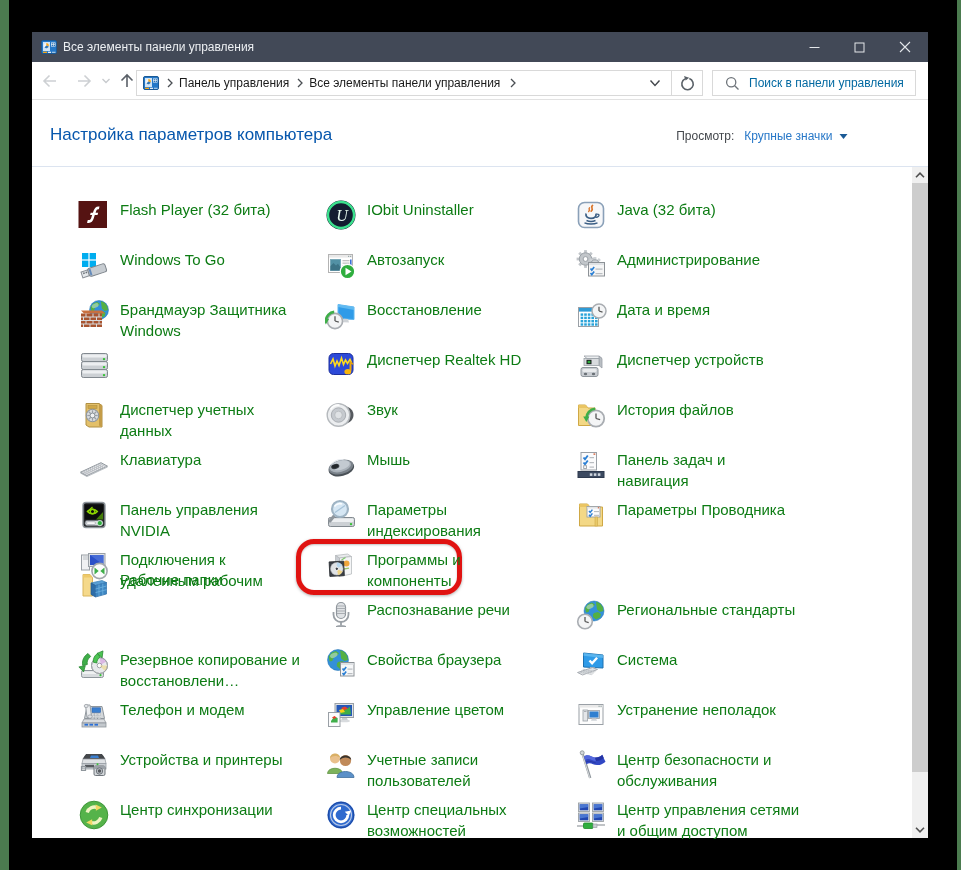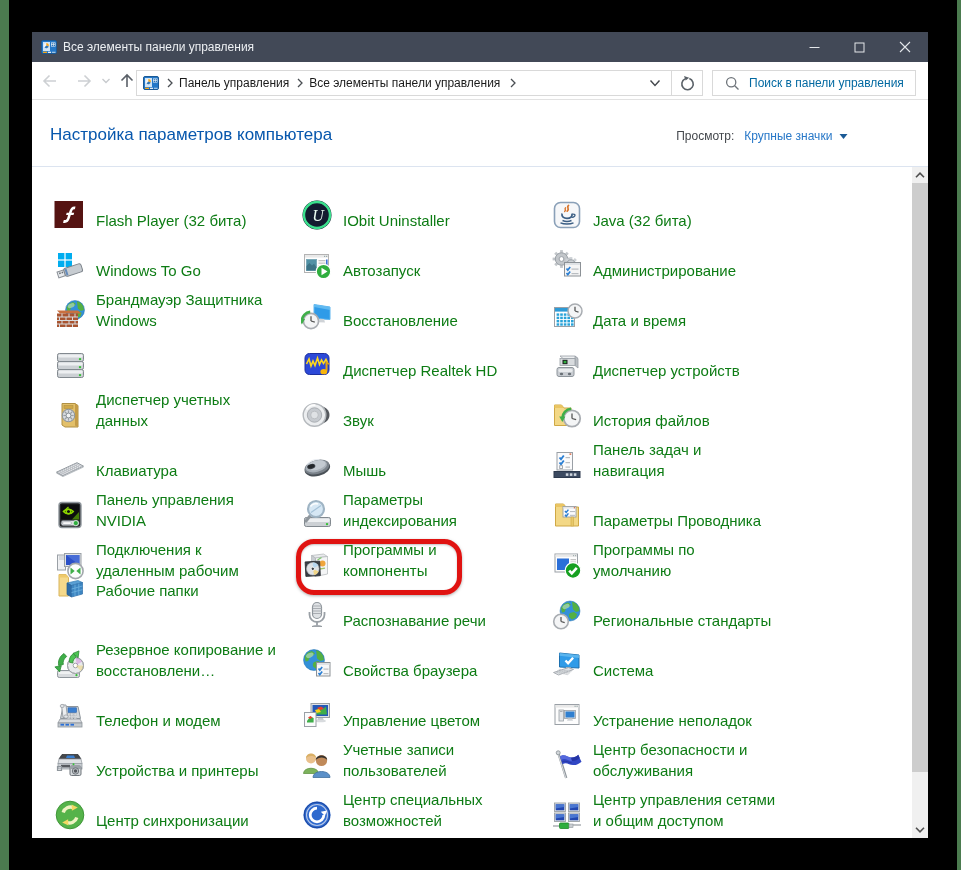--- a/index.html
+++ b/index.html
@@ -23,21 +23,21 @@
   border:1px solid #d9d9d9; display:flex; align-items:center; justify-content:center; }
 #search { position:absolute; left:680px; top:8px; width:204px; height:26px; background:#fff;
   border:1px solid #d9d9d9; display:flex; align-items:center; font-size:12px; color:#0369a1; }
 #hdr { position:absolute; left:18px; top:93px; font-size:17px; color:#0757ad; }
 #viewby { position:absolute; right:80px; top:97px; font-size:12px; color:#43474c; }
 #viewby .blue { color:#2878c8; }
 #sep { position:absolute; left:0; top:134px; width:896px; height:1px; background:#dce4f0; }
 #scrollbar { position:absolute; left:880px; top:135px; width:16px; height:671px; background:#f0f0f0; }
 #sthumb { position:absolute; left:0; top:16px; width:16px; height:589px; background:#cdcdcd; }
 .sbtn { position:absolute; left:0; width:16px; height:16px; display:flex; align-items:center; justify-content:center; }
-.item { position:absolute; display:flex; align-items:flex-end; height:32px; }
+.item { position:absolute; display:flex; align-items:flex-start; height:32px;margin-left:24px; }
 .item .ic { width:32px; height:32px; flex:none; }
 .item .lbl { margin-left:10px; font-size:15px; line-height:21px; color:#0d7c14; white-space:nowrap; }
 #redbox { position:absolute; left:264px; top:507px; width:166px; height:56px;
   border:5px solid #e01311; border-radius:18px;
   box-shadow:0 1px 3px rgba(120,120,120,.6), inset 0 1px 2px rgba(120,120,120,.45); }
 .crumb { display:flex; align-items:center; }
 </style></head>
 <body>
 <div id="stage">
 <div id="lstrip"></div>
@@ -700,35 +700,20 @@
             <rect x="22.8" y="8.3" width="1.4" height="1" fill="#d04a1e"></rect>
             <path d="M14 12l1.2 1.4 2.2-2.8" stroke="#2a7fd4" stroke-width="1.5" fill="none"></path>
             <path d="M14 15.8l1.2 1.4 2.2-2.8" stroke="#2a7fd4" stroke-width="1.5" fill="none"></path>
             <rect x="19" y="12" width="5" height="1.1" fill="#b9bdc1"></rect>
             <rect x="19" y="15.8" width="5" height="1.1" fill="#b9bdc1"></rect>
             <polygon points="4.5,27 27.5,27 27.5,14 22,11.5 7,11.5" fill="#f7e3a3" stroke="#cfa845" stroke-width="1" opacity="0"></polygon>
             <rect x="20" y="18" width="2.5" height="9" fill="#e8c96a" stroke="#cfa845" stroke-width=".6"></rect>
           </svg></div>
         <div class="lbl">Параметры Проводника</div>
       </div>
-<div class="item" style="left:519px;top:517px">
-        <div class="ic"><svg width="32" height="32" viewBox="0 0 32 32">
-            <rect x="4" y="5" width="22.5" height="18" fill="#fdfdfd" stroke="#9aa0a6" stroke-width="1"></rect>
-            <rect x="4.5" y="5.5" width="21.5" height="2.4" fill="#e9e9e9"></rect>
-            <rect x="22" y="6.1" width="1.1" height="1.1" fill="#9aa"></rect>
-            <rect x="24" y="6.1" width="1.1" height="1.1" fill="#9aa"></rect>
-            <rect x="6" y="9.5" width="12" height="11.5" fill="#2a6fd8"></rect>
-            <rect x="19.5" y="10" width="5.5" height="1.2" fill="#c3c3c3"></rect>
-            <rect x="19.5" y="12.5" width="5.5" height="1.2" fill="#c3c3c3"></rect>
-            <rect x="19.5" y="15" width="4" height="1.2" fill="#c3c3c3"></rect>
-            <circle cx="22" cy="21.5" r="7.8" fill="#16a021" stroke="#fff" stroke-width="1.2"></circle>
-            <path d="M18.2 21.6l2.6 2.8 5-5.6" stroke="#fff" stroke-width="2.6" fill="none"></path>
-          </svg></div>
-        <div class="lbl">Программы по<br>умолчанию</div>
-      </div>
 <div class="item" style="left:519px;top:567px">
         <div class="ic"><svg width="32" height="32" viewBox="0 0 32 32">
             <clipPath id="gcl3">
               <circle cx="19" cy="12" r="10"></circle>
             </clipPath>
             <circle cx="19" cy="12" r="10" fill="#3390d9"></circle>
             <g clip-path="url(#gcl3)">
               <polygon points="10.0,9.0 13.0,5.0 17.0,3.5 20.0,5.5 18.0,8.0 15.0,9.5 13.5,13.0 11.0,13.5" fill="#54b044"></polygon>
               <polygon points="21.0,2.5 25.0,4.0 28.0,8.0 28.5,12.0 25.0,13.0 22.0,10.5 21.5,7.0" fill="#54b044"></polygon>
               <polygon points="19.0,14.0 23.0,13.0 26.0,15.0 25.0,18.5 21.0,20.5 18.0,18.0 18.0,15.5" fill="#54b044"></polygon>

